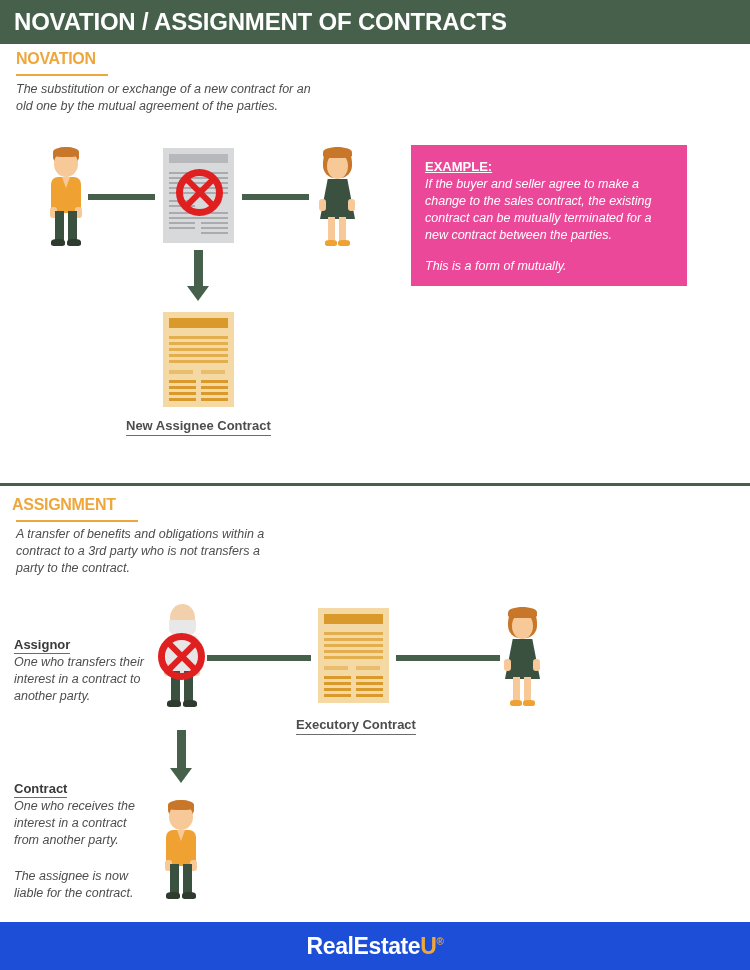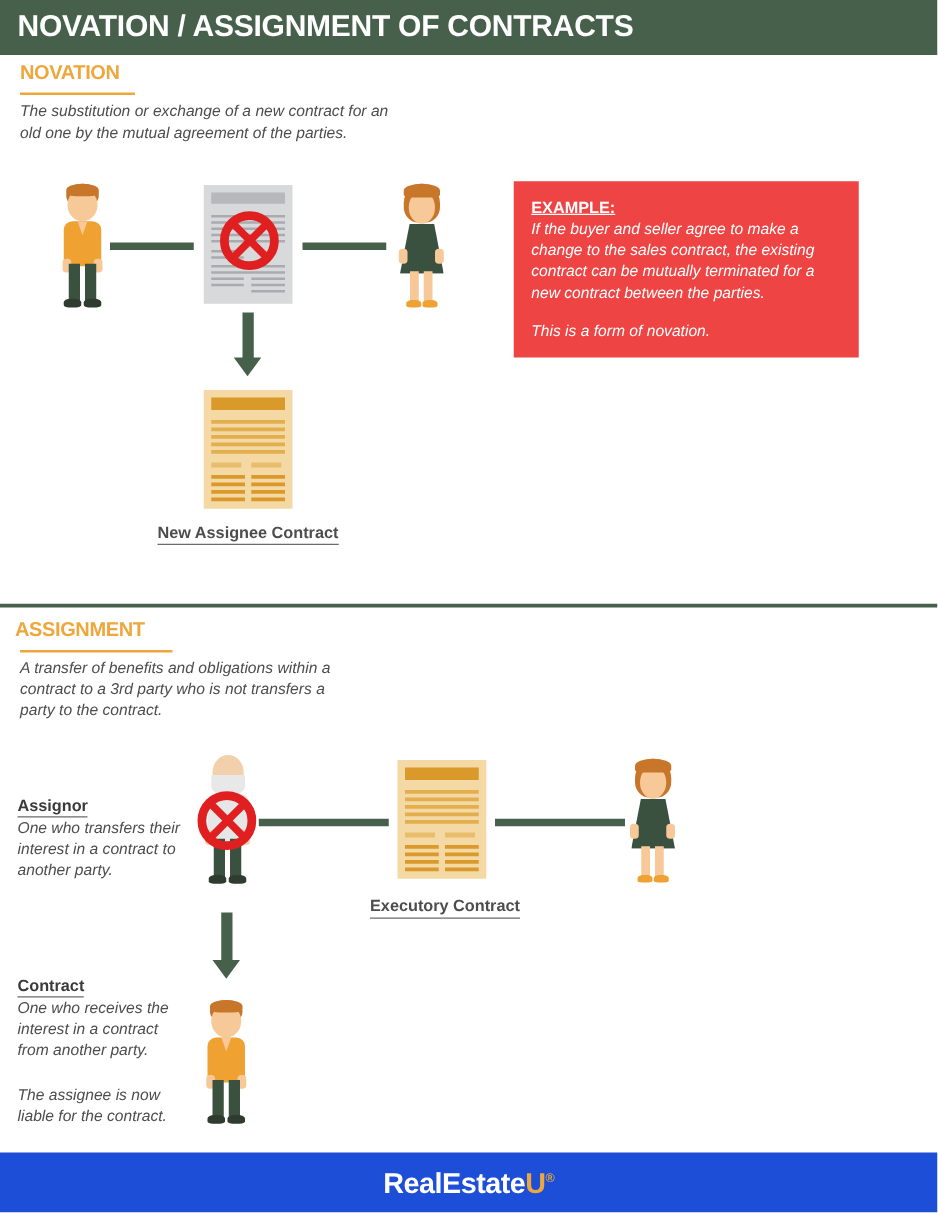--- a/index.html
+++ b/index.html
@@ -41,21 +41,21 @@
 
   
   .divider {
     position: absolute; left: 0; width: 750px; height: 3px;
     background: #46604b;
   }
 
   
   .example-box {
     position: absolute;
-    background: #ef4444;
+    background: #ec4899;
     padding: 12px 14px 14px 14px;
   }
   .example-label {
     color: #ffffff; font-size: 13px; font-weight: bold;
     text-decoration: underline; display: inline-block; margin-bottom: 2px;
   }
   .example-text {
     color: #ffffff; font-size: 12.5px; font-style: italic; line-height: 17px;
   }
   .example-text.second { margin-top: 14px; }
@@ -134,21 +134,21 @@
     <div class="header-title">NOVATION / ASSIGNMENT OF CONTRACTS</div>
   </div>
 
   <div class="sec-title" style="left:16px; top:50px;">NOVATION</div>
   <div class="sec-title-rule" style="left:16px; top:74px; width:92px;"></div>
   <div class="sec-desc" style="left:16px; top:81px; width:300px;">The substitution or exchange of a new contract for an old one by the mutual agreement of the parties.</div>
 
   <div class="example-box" style="left:411px; top:145px; width:276px; height:141px;">
     <div class="example-label">EXAMPLE:</div>
     <div class="example-text">If the buyer and seller agree to make a change to the sales contract, the existing contract can be mutually terminated for a new contract between the parties.</div>
-    <div class="example-text second">This is a form of novation.</div>
+    <div class="example-text second">This is a form of mutually.</div>
   </div>
 
   <div class="person" style="left:44px; top:147px; width:44px; height:100px;">
     <div class="p-hair" style="left:9px; top:0px; width:26px; height:18px; background:#c8762a;"></div>
     <div class="p-head" style="left:10px; top:4px; width:24px; height:26px;"></div>
     <div class="p-hair" style="left:9px; top:0px; width:26px; height:10px; background:#c8762a; border-radius:50% 50% 30% 30%;"></div>
     <div class="p-body" style="left:7px; top:30px; width:30px; height:36px; background:#efa132; border-radius:7px 7px 2px 2px;"></div>
     <div class="p-body" style="left:18px; top:30px; width:8px; height:11px; background:#f7c999; transform:rotate(0deg); clip-path:polygon(0 0,100% 0,50% 100%);"></div>
     <div class="p-arm" style="left:6px; top:60px; width:7px; height:11px; border-radius:3px;"></div>
     <div class="p-arm" style="left:31px; top:60px; width:7px; height:11px; border-radius:3px;"></div>

